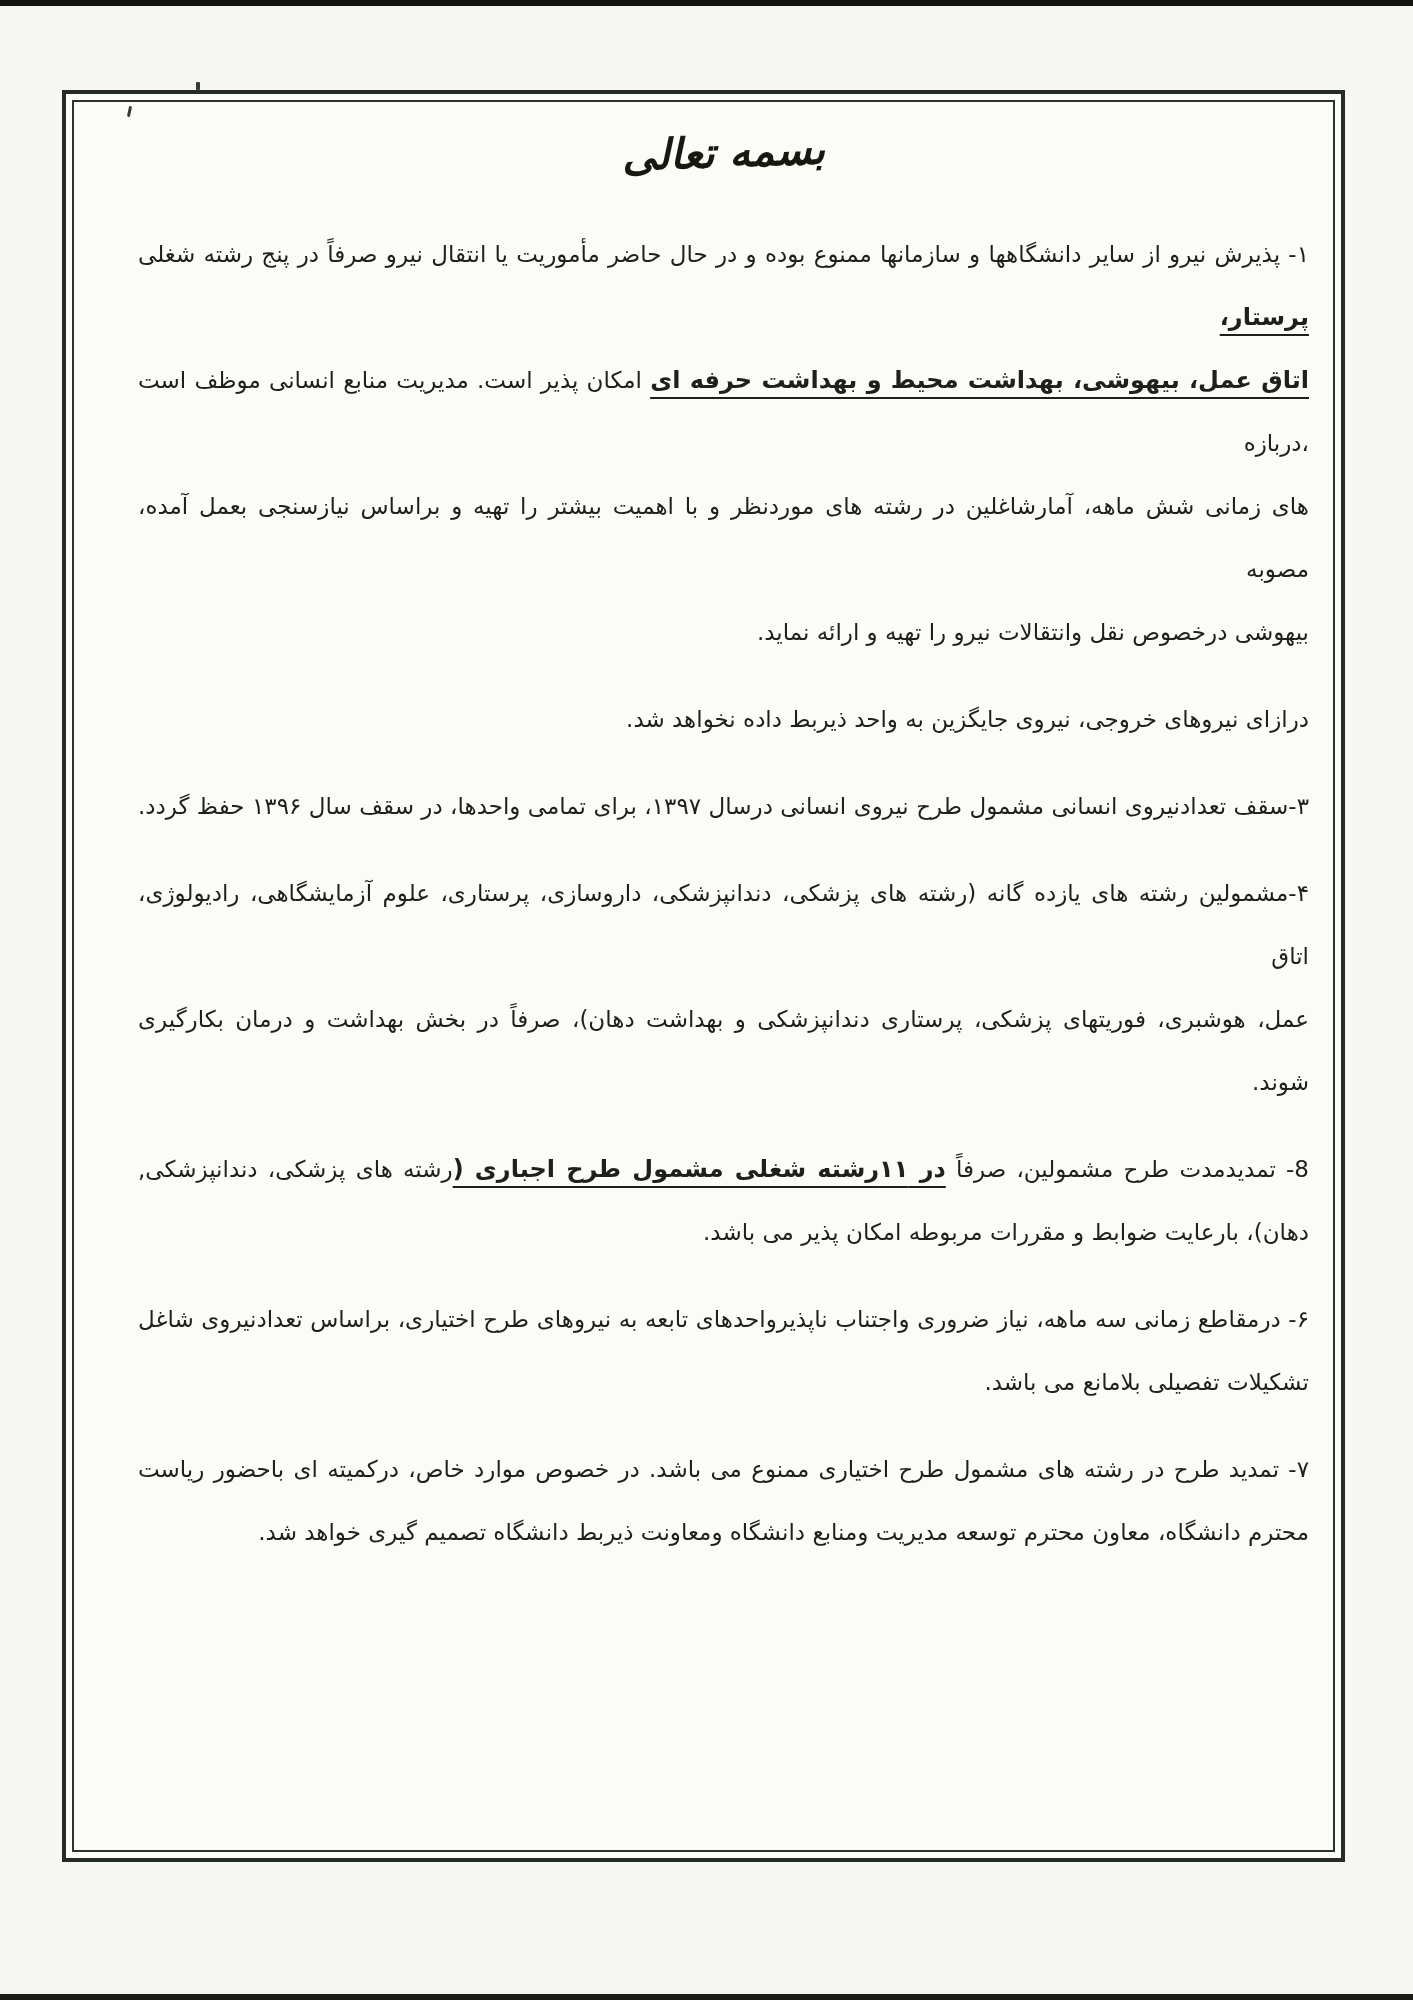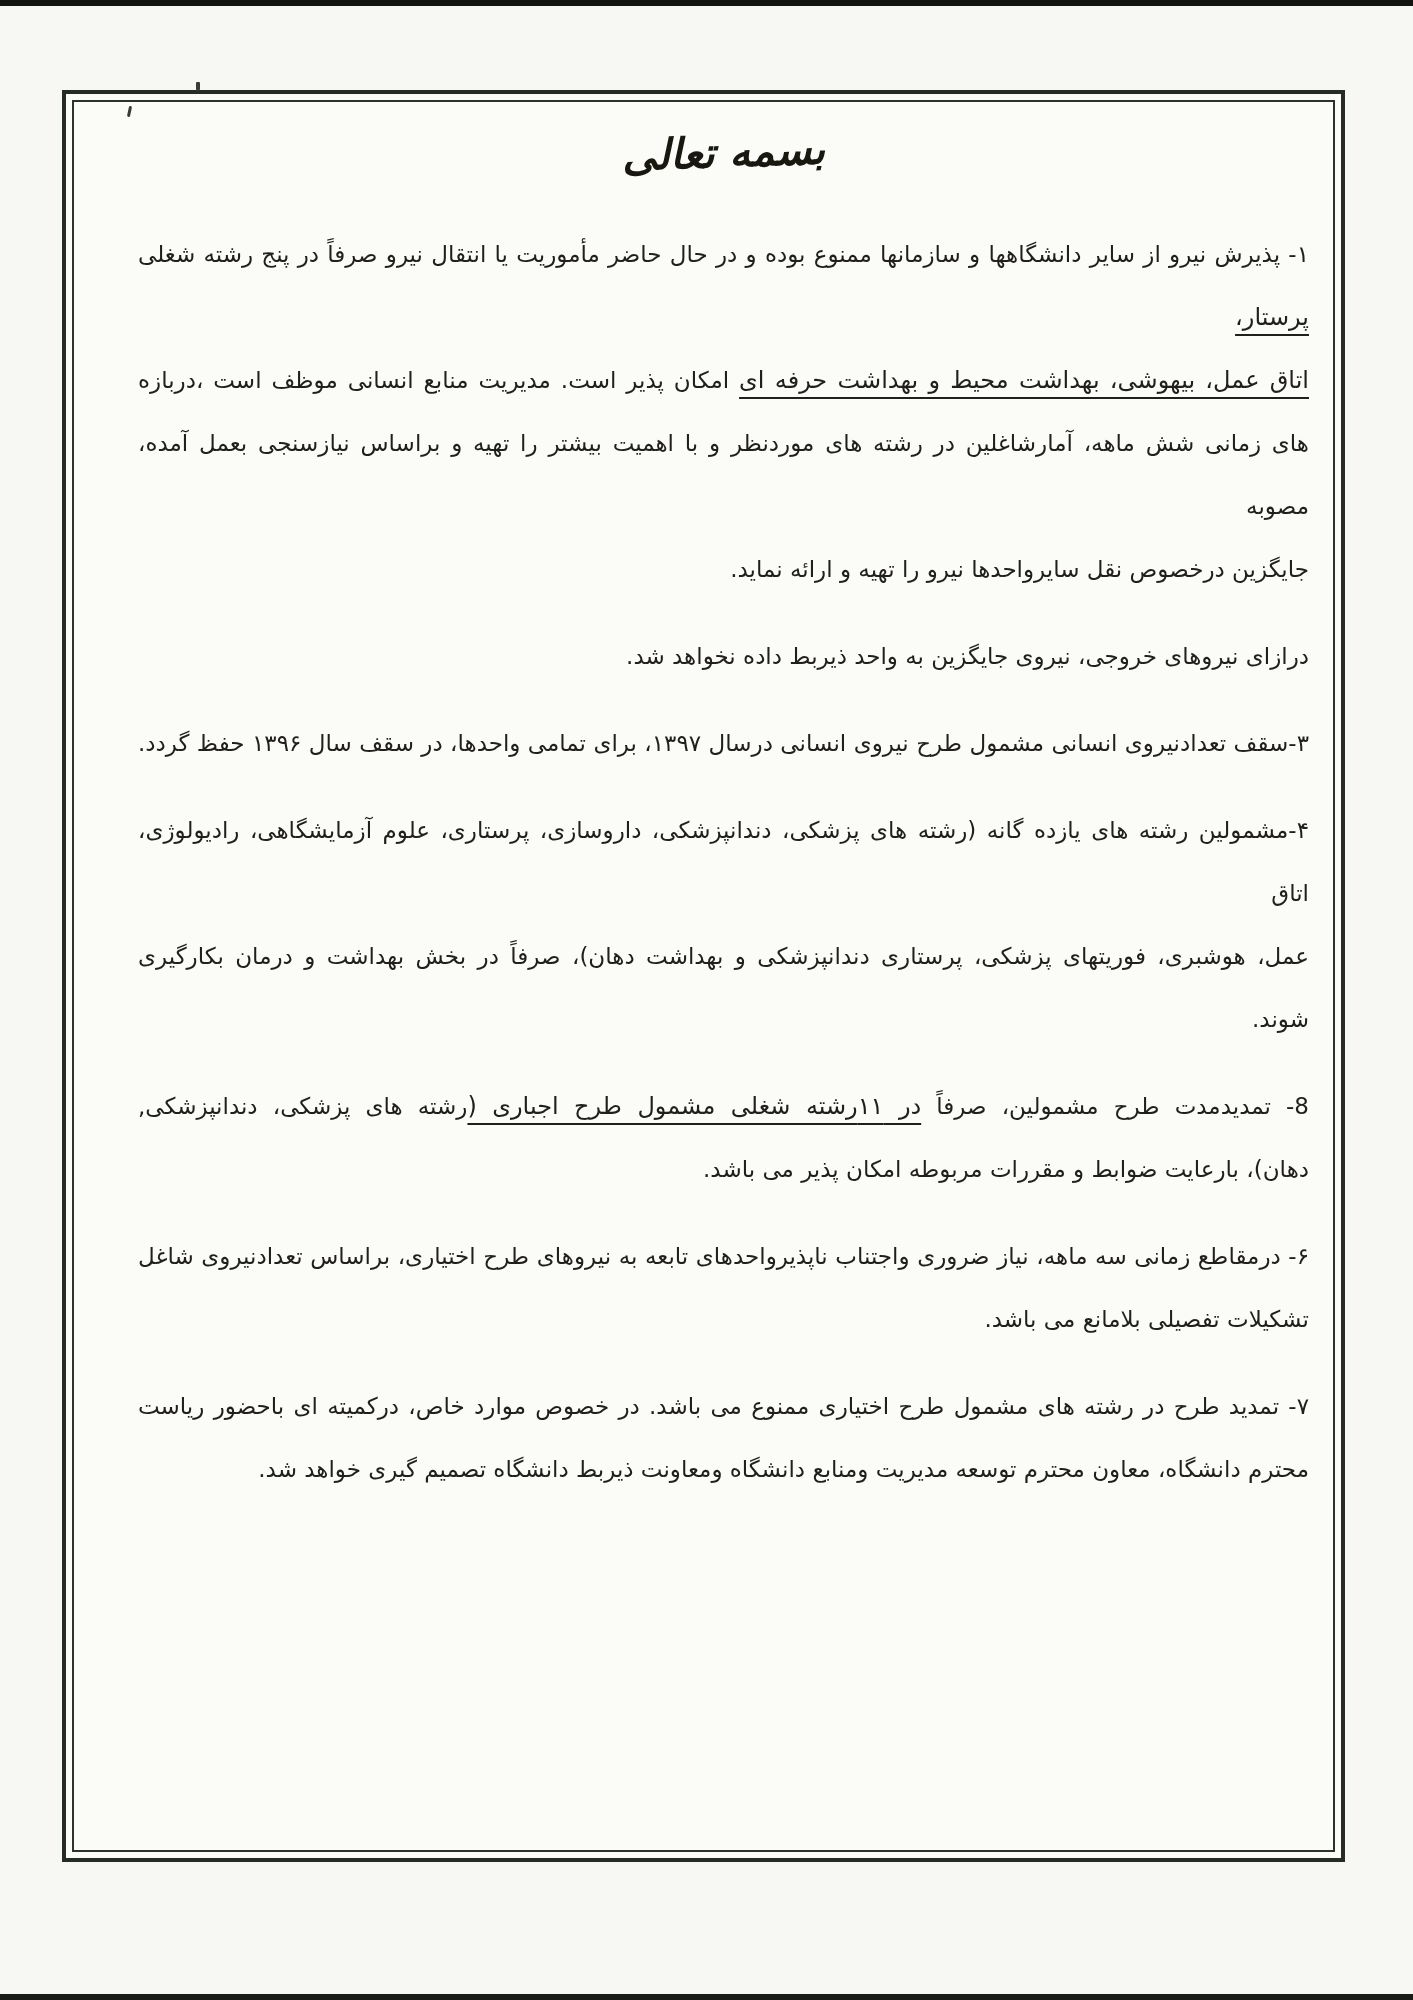--- a/index.html
+++ b/index.html
@@ -54,21 +54,21 @@
   .line {
     font-size: 23px;
     line-height: 63px;
     color: #201f1c;
     text-align: justify;
     text-align-last: justify;
   }
   .line.last { text-align-last: start; }
   .seg-n { font-weight: normal; }
   .seg-bu {
-    font-weight: normal;
+    font-weight: bold;
     text-decoration: underline;
     text-underline-offset: 9px;
     text-decoration-thickness: 2px;
     font-size: 24px;
   }
   .speck {
     position: absolute;
     background: #3a3a36;
   }
   .speck-1 {
@@ -90,21 +90,21 @@
   <div class="scan-band-top"></div>
 
   <div class="frame-outer">
     <div class="frame-inner">
       <div class="basmala">بسمه تعالی</div>
       <div id="paragraphs">
           <div class="para">
             <div class="line"><span class="seg-n">۱- پذیرش نیرو از سایر دانشگاهها و سازمانها ممنوع بوده و در حال حاضر مأموریت یا انتقال نیرو صرفاً در پنج رشته شغلی </span><span class="seg-bu">پرستار،</span></div>
             <div class="line"><span class="seg-bu">اتاق عمل، بیهوشی، بهداشت محیط و بهداشت حرفه ای</span><span class="seg-n"> امکان پذیر است. مدیریت منابع انسانی موظف است ،دربازه</span></div>
             <div class="line"><span class="seg-n">های زمانی شش ماهه، آمارشاغلین در رشته های موردنظر و با اهمیت بیشتر را تهیه و براساس نیازسنجی بعمل آمده، مصوبه</span></div>
-            <div class="line last"><span class="seg-n">جایگزین درخصوص نقل سایرواحدها نیرو را تهیه و ارائه نماید.</span></div>
+            <div class="line last"><span class="seg-n">بیهوشی درخصوص نقل وانتقالات نیرو را تهیه و ارائه نماید.</span></div>
           </div>
           <div class="para">
             <div class="line last"><span class="seg-n">درازای نیروهای خروجی، نیروی جایگزین به واحد ذیربط داده نخواهد شد.</span></div>
           </div>
           <div class="para">
             <div class="line"><span class="seg-n">۳-سقف تعدادنیروی انسانی مشمول طرح نیروی انسانی درسال ۱۳۹۷، برای تمامی واحدها، در سقف سال ۱۳۹۶ حفظ گردد.</span></div>
           </div>
           <div class="para">
             <div class="line"><span class="seg-n">۴-مشمولین رشته های یازده گانه (رشته های پزشکی، دندانپزشکی، داروسازی، پرستاری، علوم آزمایشگاهی، رادیولوژی، اتاق</span></div>
             <div class="line"><span class="seg-n">عمل، هوشبری، فوریتهای پزشکی، پرستاری دندانپزشکی و بهداشت دهان)، صرفاً در بخش بهداشت و درمان بکارگیری شوند.</span></div>

